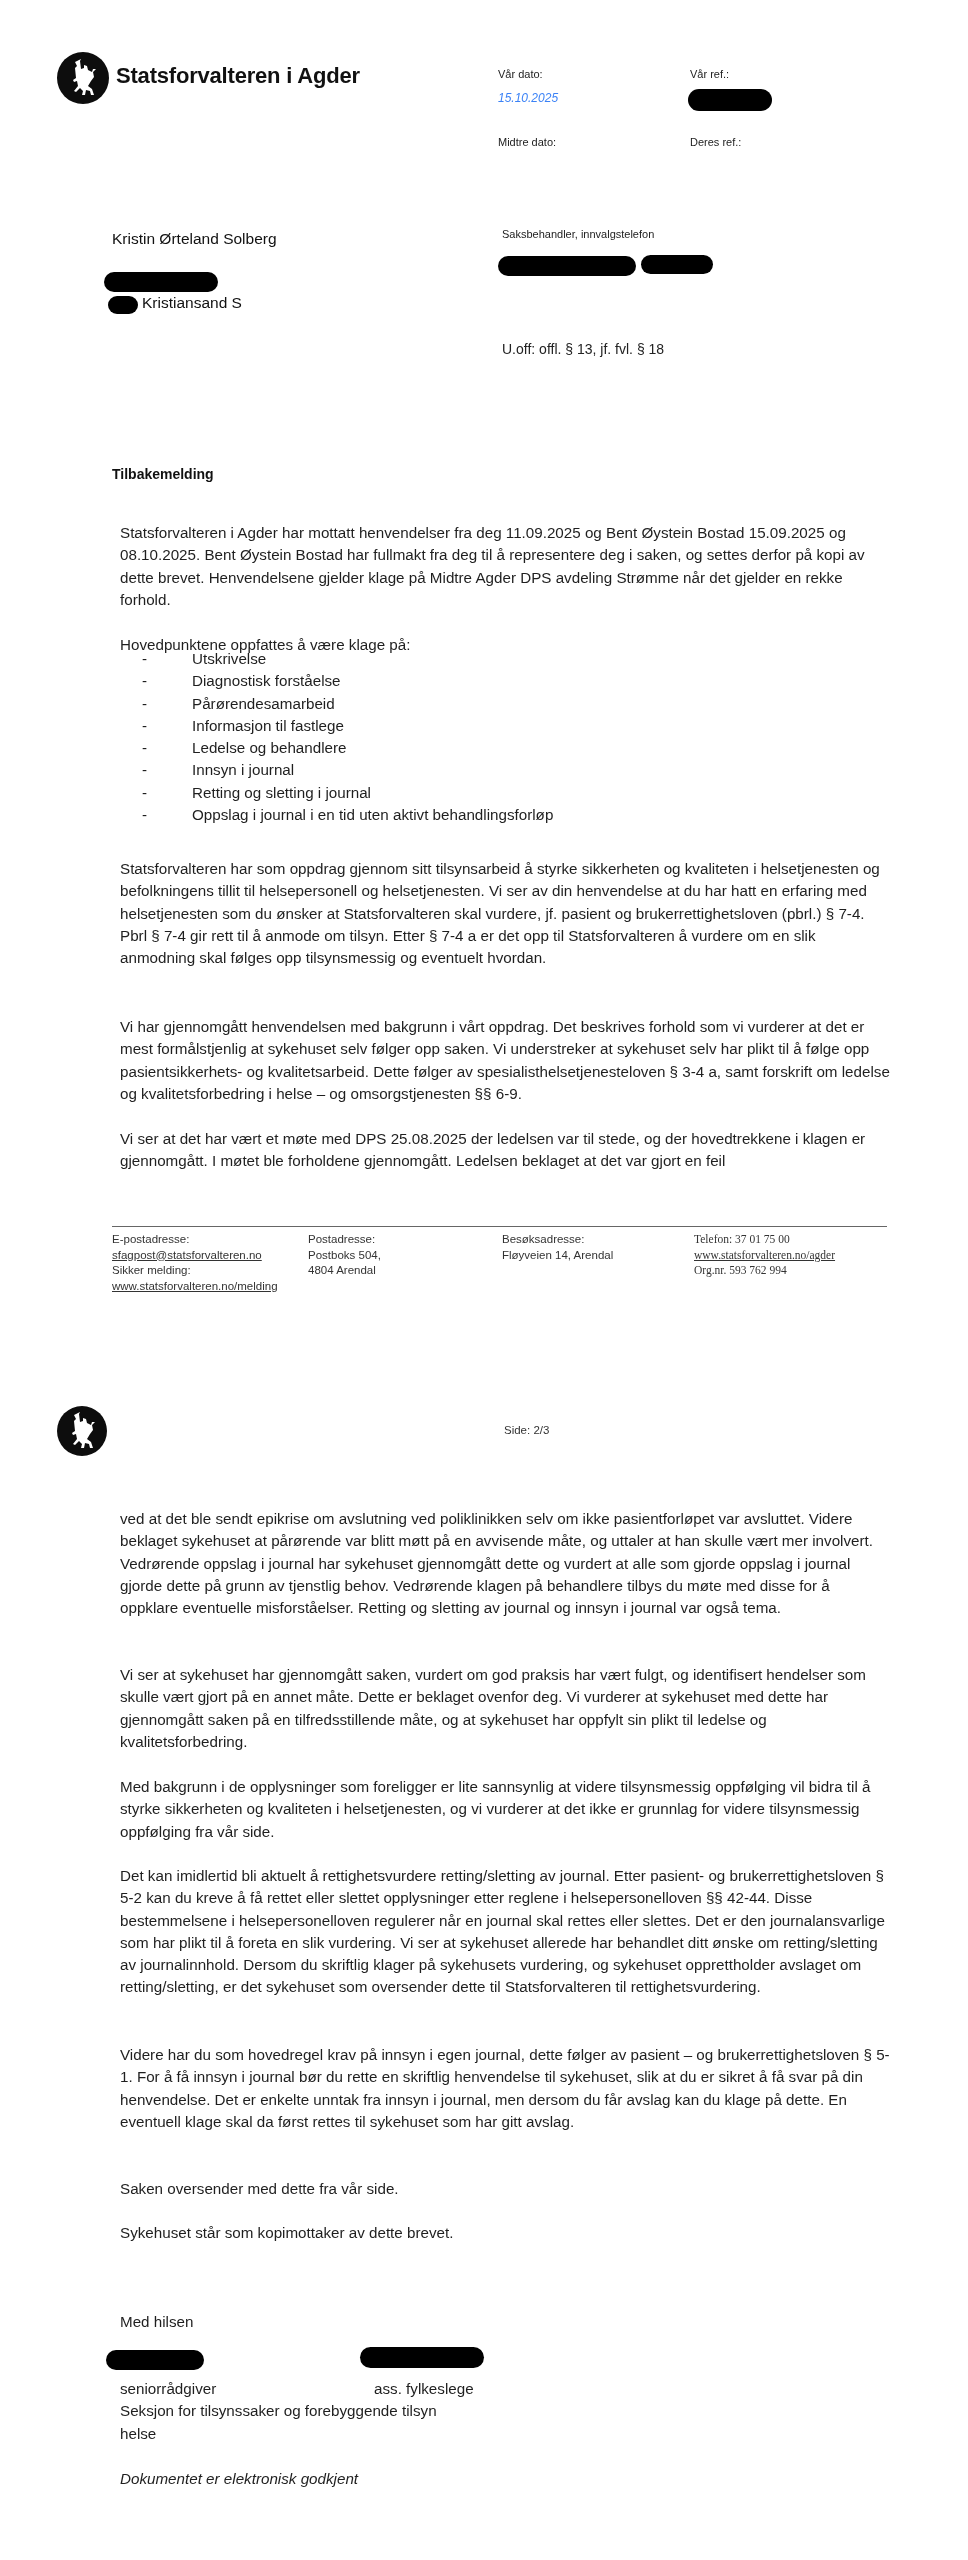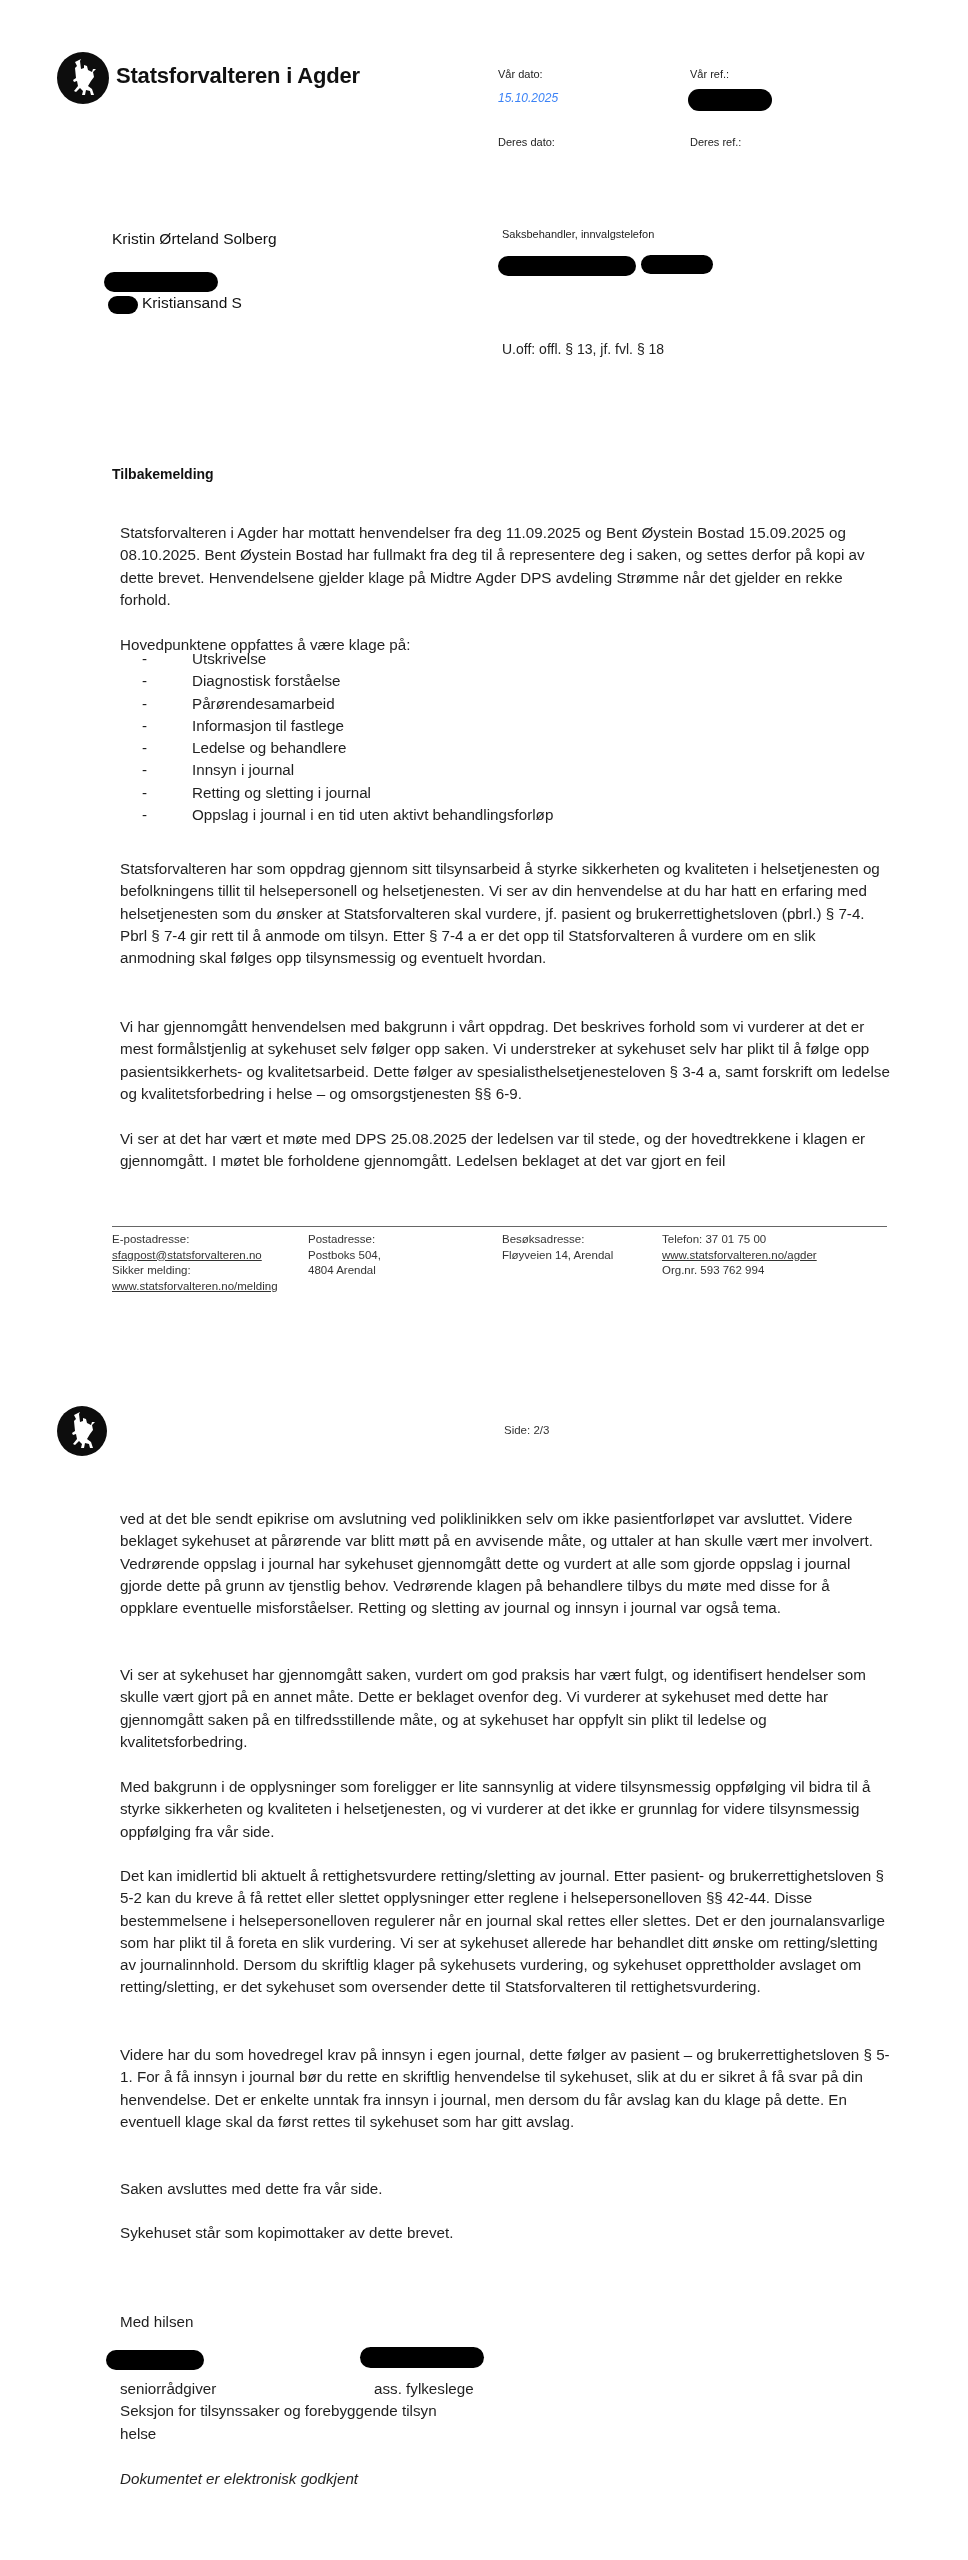--- a/index.html
+++ b/index.html
@@ -66,21 +66,21 @@
     <path fill="#fff" d="M9 3 l2 4 l-2 2 l1 10 l-3 2 l1 2 l3-1 l1 5 l-4 5 l2 1 l4-4 l3 3 l-1 4 l3 0 l1-5 l4 1 l1 4 l3 0 l-2-6 l-4-3 l3-5 l3-4 l-1-5 l3-3 l-3 0 l-1 3 l-4-2 l-1-4 l-3-1 l0 3 l-3 1 l-1-8 l1-2 z"></path>
   </svg>
 </div>
 <div class="abs org-name" style="left:116px; top:63px;">Statsforvalteren i Agder</div>
 
 <div class="abs meta-label" style="left:498px; top:68px;">Vår dato:</div>
 <div class="abs meta-value" style="left:498px; top:91px;">15.10.2025</div>
 <div class="abs meta-label" style="left:690px; top:68px;">Vår ref.:</div>
 <div class="redact" style="left:688px; top:89px; width:84px; height:22px;"></div>
 
-<div class="abs meta-label" style="left:498px; top:136px;">Deres dato:</div>
+<div class="abs meta-label" style="left:498px; top:136px;">Midtre dato:</div>
 <div class="abs meta-label" style="left:690px; top:136px;">Deres ref.:</div>
 
 <div class="abs recipient" style="left:112px; top:230px;">Kristin Ørteland Solberg</div>
 <div class="redact" style="left:104px; top:272px; width:114px; height:20px;"></div>
 <div class="redact" style="left:108px; top:296px; width:30px; height:18px;"></div>
 <div class="abs recipient" style="left:142px; top:294px;">Kristiansand S</div>
 
 <div class="abs small-label" style="left:502px; top:228px;">Saksbehandler, innvalgstelefon</div>
 <div class="redact" style="left:498px; top:256px; width:138px; height:20px;"></div>
 <div class="redact" style="left:641px; top:255px; width:72px; height:19px;"></div>
@@ -140,39 +140,39 @@
 </div>
 <div class="abs footer-col" style="left:308px; top:1232px; width:180px;">
   <div>Postadresse:</div>
   <div>Postboks 504,</div>
   <div>4804 Arendal</div>
 </div>
 <div class="abs footer-col" style="left:502px; top:1232px; width:180px;">
   <div>Besøksadresse:</div>
   <div>Fløyveien 14, Arendal</div>
 </div>
-<div class="abs footer-col" style="left:662px; top:1232px; width:200px;">
+<div class="abs footer-col" style="left:694px; top:1232px; width:200px;font-family:Liberation Serif, serif;">
   <div>Telefon: 37 01 75 00</div>
   <div><a class="link">www.statsforvalteren.no/agder</a></div>
   <div>Org.nr. 593 762 994</div>
 </div>
 
 <div class="abs logo-circle" style="left:57px; top:1406px; width:50px; height:50px;">
   <svg viewBox="0 0 34 38">
     <path fill="#fff" d="M9 3 l2 4 l-2 2 l1 10 l-3 2 l1 2 l3-1 l1 5 l-4 5 l2 1 l4-4 l3 3 l-1 4 l3 0 l1-5 l4 1 l1 4 l3 0 l-2-6 l-4-3 l3-5 l3-4 l-1-5 l3-3 l-3 0 l-1 3 l-4-2 l-1-4 l-3-1 l0 3 l-3 1 l-1-8 l1-2 z"></path>
   </svg>
 </div>
 <div class="abs page-num" style="left:504px; top:1424px;">Side: 2/3</div>
 
 <p class="abs para" style="left:112px; top:1500px;">ved at det ble sendt epikrise om avslutning ved poliklinikken selv om ikke pasientforløpet var avsluttet. Videre beklaget sykehuset at pårørende var blitt møtt på en avvisende måte, og uttaler at han skulle vært mer involvert. Vedrørende oppslag i journal har sykehuset gjennomgått dette og vurdert at alle som gjorde oppslag i journal gjorde dette på grunn av tjenstlig behov. Vedrørende klagen på behandlere tilbys du møte med disse for å oppklare eventuelle misforståelser. Retting og sletting av journal og innsyn i journal var også tema.</p>
 <p class="abs para" style="left:112px; top:1656px;">Vi ser at sykehuset har gjennomgått saken, vurdert om god praksis har vært fulgt, og identifisert hendelser som skulle vært gjort på en annet måte. Dette er beklaget ovenfor deg. Vi vurderer at sykehuset med dette har gjennomgått saken på en tilfredsstillende måte, og at sykehuset har oppfylt sin plikt til ledelse og kvalitetsforbedring.</p>
 <p class="abs para" style="left:112px; top:1768px;">Med bakgrunn i de opplysninger som foreligger er lite sannsynlig at videre tilsynsmessig oppfølging vil bidra til å styrke sikkerheten og kvaliteten i helsetjenesten, og vi vurderer at det ikke er grunnlag for videre tilsynsmessig oppfølging fra vår side.</p>
 <p class="abs para" style="left:112px; top:1857px;">Det kan imidlertid bli aktuelt å rettighetsvurdere retting/sletting av journal. Etter pasient- og brukerrettighetsloven § 5-2 kan du kreve å få rettet eller slettet opplysninger etter reglene i helsepersonelloven §§ 42-44. Disse bestemmelsene i helsepersonelloven regulerer når en journal skal rettes eller slettes. Det er den journalansvarlige som har plikt til å foreta en slik vurdering. Vi ser at sykehuset allerede har behandlet ditt ønske om retting/sletting av journalinnhold. Dersom du skriftlig klager på sykehusets vurdering, og sykehuset opprettholder avslaget om retting/sletting, er det sykehuset som oversender dette til Statsforvalteren til rettighetsvurdering.</p>
 <p class="abs para" style="left:112px; top:2036px;">Videre har du som hovedregel krav på innsyn i egen journal, dette følger av pasient – og brukerrettighetsloven § 5-1. For å få innsyn i journal bør du rette en skriftlig henvendelse til sykehuset, slik at du er sikret å få svar på din henvendelse. Det er enkelte unntak fra innsyn i journal, men dersom du får avslag kan du klage på dette. En eventuell klage skal da først rettes til sykehuset som har gitt avslag.</p>
-<p class="abs para" style="left:112px; top:2170px;">Saken avsluttes med dette fra vår side.</p>
+<p class="abs para" style="left:112px; top:2170px;">Saken oversender med dette fra vår side.</p>
 <p class="abs para" style="left:112px; top:2214px;">Sykehuset står som kopimottaker av dette brevet.</p>
 
 <p class="abs para" style="left:112px; top:2303px;">Med hilsen</p>
 
 <div class="redact" style="left:106px; top:2350px; width:98px; height:20px;"></div>
 <div class="redact" style="left:360px; top:2347px; width:124px; height:21px;"></div>
 
 <div class="abs para" style="left:112px; top:2370px; width:360px;">
   <div>seniorrådgiver</div>
   <div>Seksjon for tilsynssaker og forebyggende tilsyn</div>

